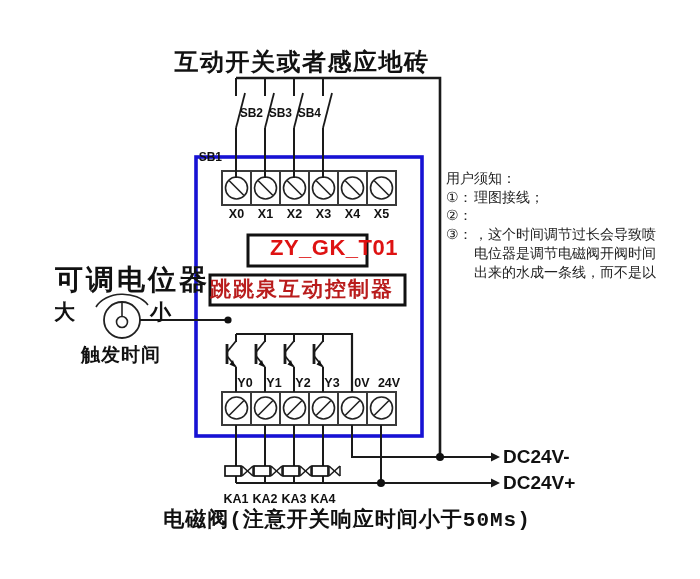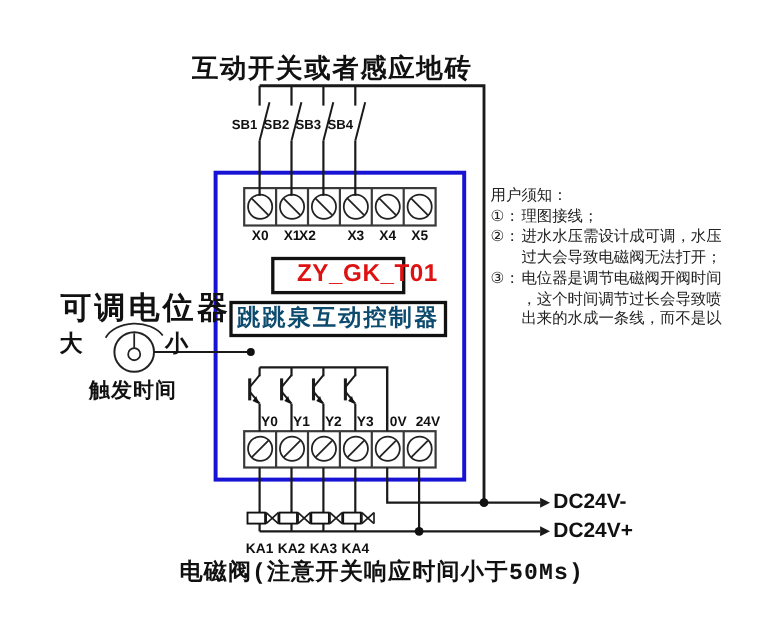--- a/index.html
+++ b/index.html
@@ -8,22 +8,22 @@
   .page svg{position:absolute;left:0;top:0;}
   .lbl{position:absolute;white-space:nowrap;}
   .cn{font-family:Liberation Mono, monospace;font-weight:700;}
   .title{left:162px;top:46px;width:280px;text-align:center;font-size:24px;letter-spacing:1.5px;}
   .sb{top:106px;width:34px;text-align:right;font:bold 12px "Liberation Sans",sans-serif;}
   .tlbl{width:29px;text-align:center;font:bold 12.5px "Liberation Sans",sans-serif;}
   .xrow{top:207px;}
   .yrow{top:376px;width:26px;}
   .model{left:248px;top:235px;width:119px;height:31px;line-height:31px;text-align:center;
          font:bold 22px "Liberation Sans",sans-serif;color:#de1212;letter-spacing:.5px;padding-left:22px;}
-  .cname{left:210px;top:276px;width:195px;height:30px;line-height:30px;text-align:center;
-         font-size:21px;color:#0c4a6e;letter-spacing:2px;}
+  .cname{left:210px;top:276px;width:195px;height:30px;line-height:30px;
+         font-size:21px;color:#b91c1c;letter-spacing:2px;}
   .potT{left:55px;top:261px;width:135px;text-align:center;font-size:28px;letter-spacing:3px;}
   .da{left:54px;top:298px;font-size:21px;}
   .xiao{left:150px;top:298px;font-size:21px;}
   .chufa{left:75px;top:342px;width:92px;text-align:center;font-size:19px;letter-spacing:1px;}
   .ka{top:492px;width:34px;text-align:center;font:bold 12.5px "Liberation Sans",sans-serif;}
   .dc{left:503px;font:bold 19px "Liberation Sans",sans-serif;}
   .caption{left:147px;top:505px;width:400px;text-align:center;font-size:21px;letter-spacing:1px;}
   .notes{left:446px;top:170px;width:220px;font-family:"Liberation Serif","DejaVu Serif",serif;
          font-size:14px;line-height:18.7px;color:#222;}
   .note-item{display:flex;}
@@ -207,28 +207,28 @@
     <g>
       <line x1="381" y1="425" x2="381" y2="483" stroke="#1a1a1a" stroke-width="2"></line>
       <path d="M236,483 H491" fill="none" stroke="#1a1a1a" stroke-width="2"></path>
       <polygon points="491,478.5 500,483 491,487.5" fill="#1a1a1a"></polygon>
       <circle cx="381" cy="483" r="4" fill="#111"></circle>
     </g>
   </svg>
 
   <div class="lbl cn title">互动开关或者感应地砖</div>
 
-  <div class="lbl sb" style="left:200px;">SB1</div>
+  <div class="lbl sb" style="left:188px;margin-top:44px;">SB1</div>
   <div class="lbl sb" style="left:229px;">SB2</div>
   <div class="lbl sb" style="left:258px;">SB3</div>
   <div class="lbl sb" style="left:287px;">SB4</div>
 
   <div class="lbl tlbl xrow" style="left:222px;">X0</div>
   <div class="lbl tlbl xrow" style="left:251px;">X1</div>
-  <div class="lbl tlbl xrow" style="left:265px;">X2</div>
+  <div class="lbl tlbl xrow" style="left:280px;">X2</div>
   <div class="lbl tlbl xrow" style="left:309px;">X3</div>
   <div class="lbl tlbl xrow" style="left:338px;">X4</div>
   <div class="lbl tlbl xrow" style="left:367px;">X5</div>
 
   <div class="lbl model">ZY_GK_T01</div>
   <div class="lbl cn cname">跳跳泉互动控制器</div>
 
   <div class="lbl cn potT">可调电位器</div>
   <div class="lbl cn da">大</div>
   <div class="lbl cn xiao">小</div>
@@ -254,28 +254,24 @@
   <div class="lbl notes">
     <div>用户须知：</div>
     <div class="note-item">
       <span class="note-marker">①：</span>
       <span class="note-text">
         <span class="note-line">理图接线；</span>
       </span>
     </div>
     <div class="note-item">
       <span class="note-marker">②：</span>
-      <span class="note-text">
-        <span class="note-line">进水水压需设计成可调，水压</span>
-        <span class="note-line">过大会导致电磁阀无法打开；</span>
-      </span>
     </div>
     <div class="note-item">
       <span class="note-marker">③：</span>
       <span class="note-text">
+        <span class="note-line">，这个时间调节过长会导致喷</span>
         <span class="note-line">电位器是调节电磁阀开阀时间</span>
-        <span class="note-line">，这个时间调节过长会导致喷</span>
         <span class="note-line">出来的水成一条线，而不是以</span>
       </span>
     </div>
   </div>
 
 </div>
 
 </body></html>

